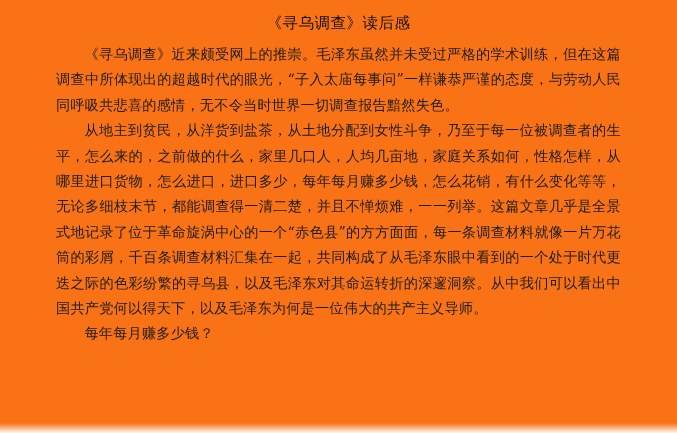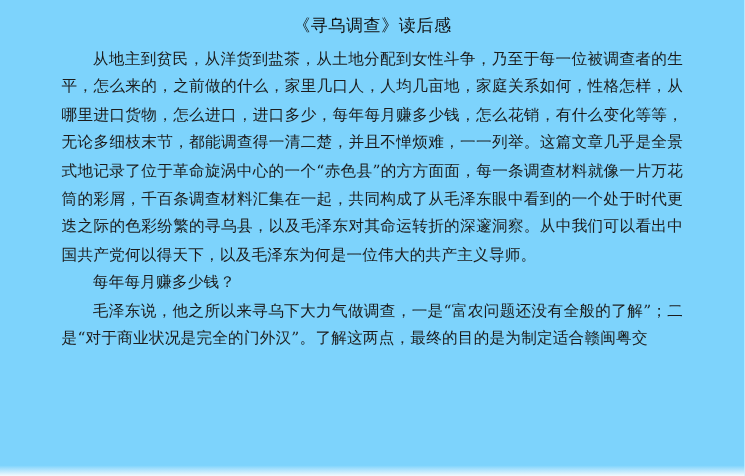--- a/index.html
+++ b/index.html
@@ -12,21 +12,21 @@
     height: 433px;
     overflow: hidden;
     font-family: "DejaVu Serif", "Liberation Serif", serif;
     color: #1a1a1a;
   }
   .page {
     width: 677px;
     height: 433px;
     box-sizing: border-box;
     padding: 10px 56px 0 56px;
-    background: #7dd3fc;
+    background: #f97316;
     position: relative;
   }
   .doc-title {
     text-align: center;
     font-size: 15.5px;
     line-height: 26px;
     letter-spacing: 0.5px;
     margin: 0 0 6px 0;
     font-weight: 400;
     color: #111111;
@@ -52,17 +52,17 @@
     height: 10px;
     background: linear-gradient(to bottom, rgba(253,253,253,0), rgba(253,253,253,0.95));
     pointer-events: none;
   }
 </style>
 </head>
 <body>
 
 <div class="page">
   <h1 class="doc-title">《寻乌调查》读后感</h1>
+  <p class="para">《寻乌调查》近来颇受网上的推崇。毛泽东虽然并未受过严格的学术训练，但在这篇调查中所体现出的超越时代的眼光，“子入太庙每事问”一样谦恭严谨的态度，与劳动人民同呼吸共悲喜的感情，无不令当时世界一切调查报告黯然失色。</p>
   <p class="para">从地主到贫民，从洋货到盐茶，从土地分配到女性斗争，乃至于每一位被调查者的生平，怎么来的，之前做的什么，家里几口人，人均几亩地，家庭关系如何，性格怎样，从哪里进口货物，怎么进口，进口多少，每年每月赚多少钱，怎么花销，有什么变化等等，无论多细枝末节，都能调查得一清二楚，并且不惮烦难，一一列举。这篇文章几乎是全景式地记录了位于革命旋涡中心的一个“赤色县”的方方面面，每一条调查材料就像一片万花筒的彩屑，千百条调查材料汇集在一起，共同构成了从毛泽东眼中看到的一个处于时代更迭之际的色彩纷繁的寻乌县，以及毛泽东对其命运转折的深邃洞察。从中我们可以看出中国共产党何以得天下，以及毛泽东为何是一位伟大的共产主义导师。</p>
   <p class="para">每年每月赚多少钱？</p>
-  <p class="para">毛泽东说，他之所以来寻乌下大力气做调查，一是“富农问题还没有全般的了解”；二是“对于商业状况是完全的门外汉”。了解这两点，最终的目的是为制定适合赣闽粤交</p>
   <div class="fade-bottom"></div>
 </div>
 
 </body></html>

